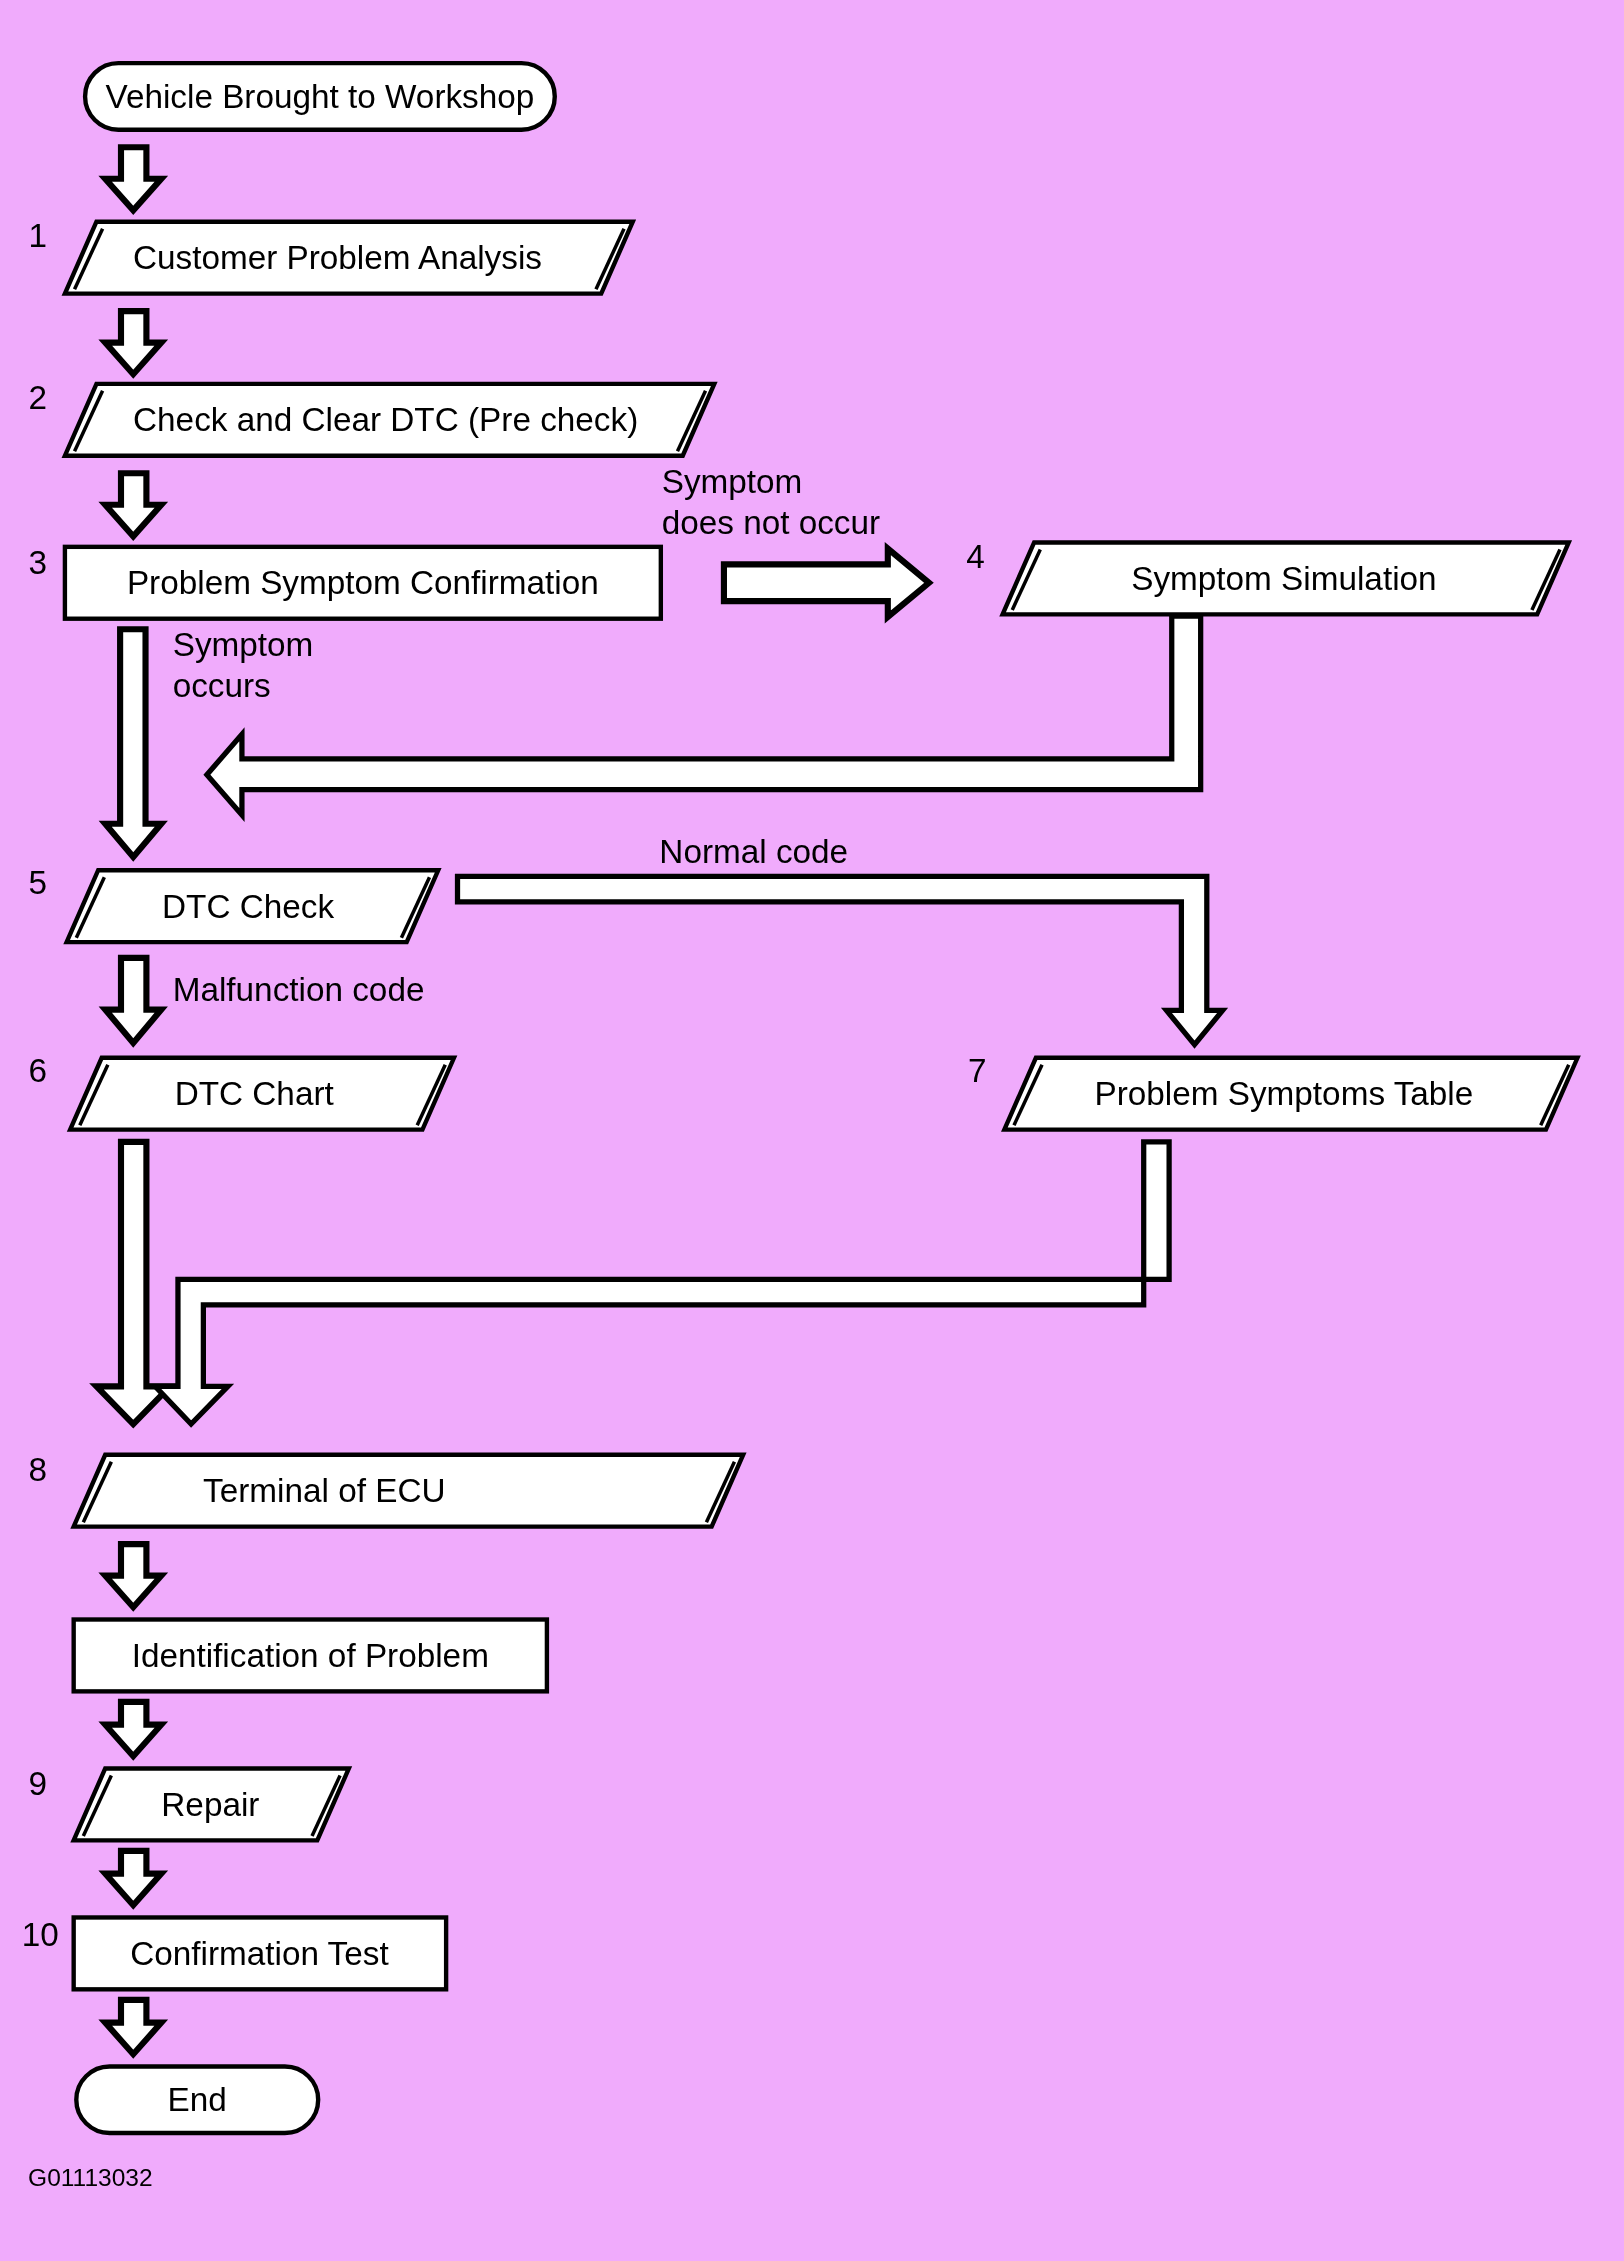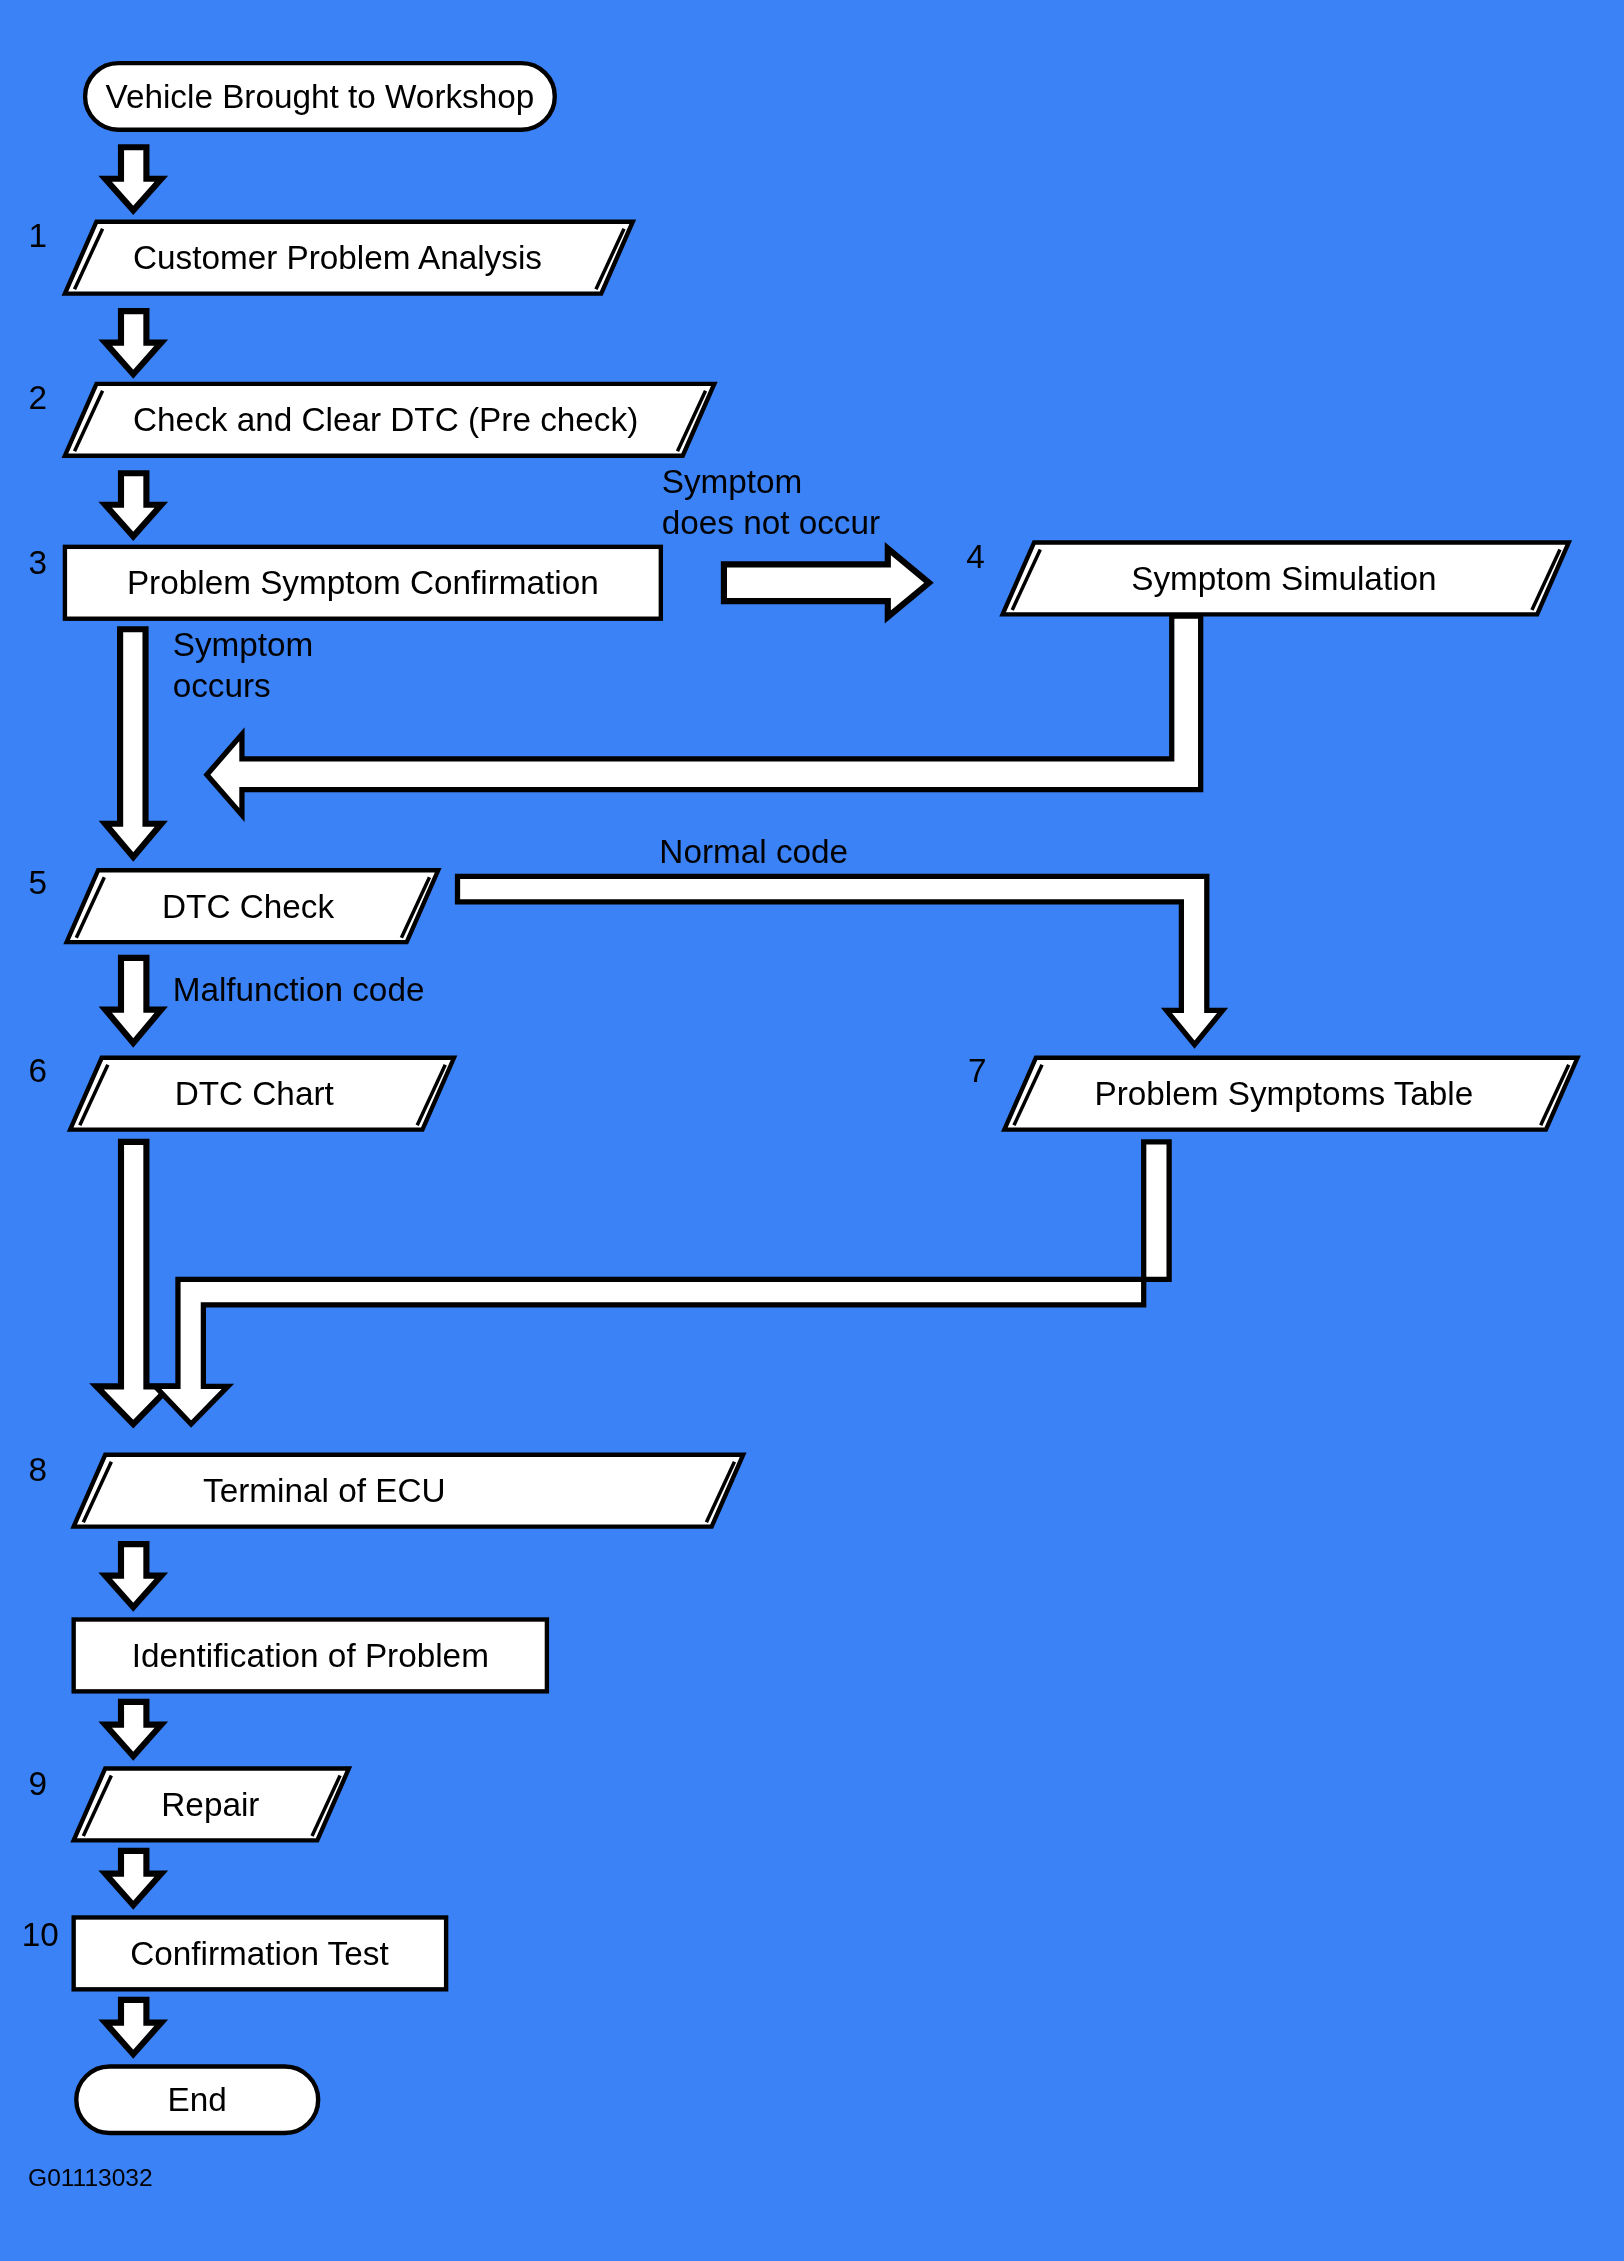--- a/index.html
+++ b/index.html
@@ -8,21 +8,21 @@
     background: #ffffff;
   }
   body {
     font-family: "Liberation Sans", sans-serif;
     color: #000000;
   }
   #page {
     position: relative;
     width: 1624px;
     height: 2261px;
-    background: #3b82f6;
+    background: #f0abfc;
     overflow: hidden;
   }
   #flow {
     position: absolute;
     left: 0;
     top: 0;
     width: 1624px;
     height: 2261px;
   }
   .shape-stroke {

